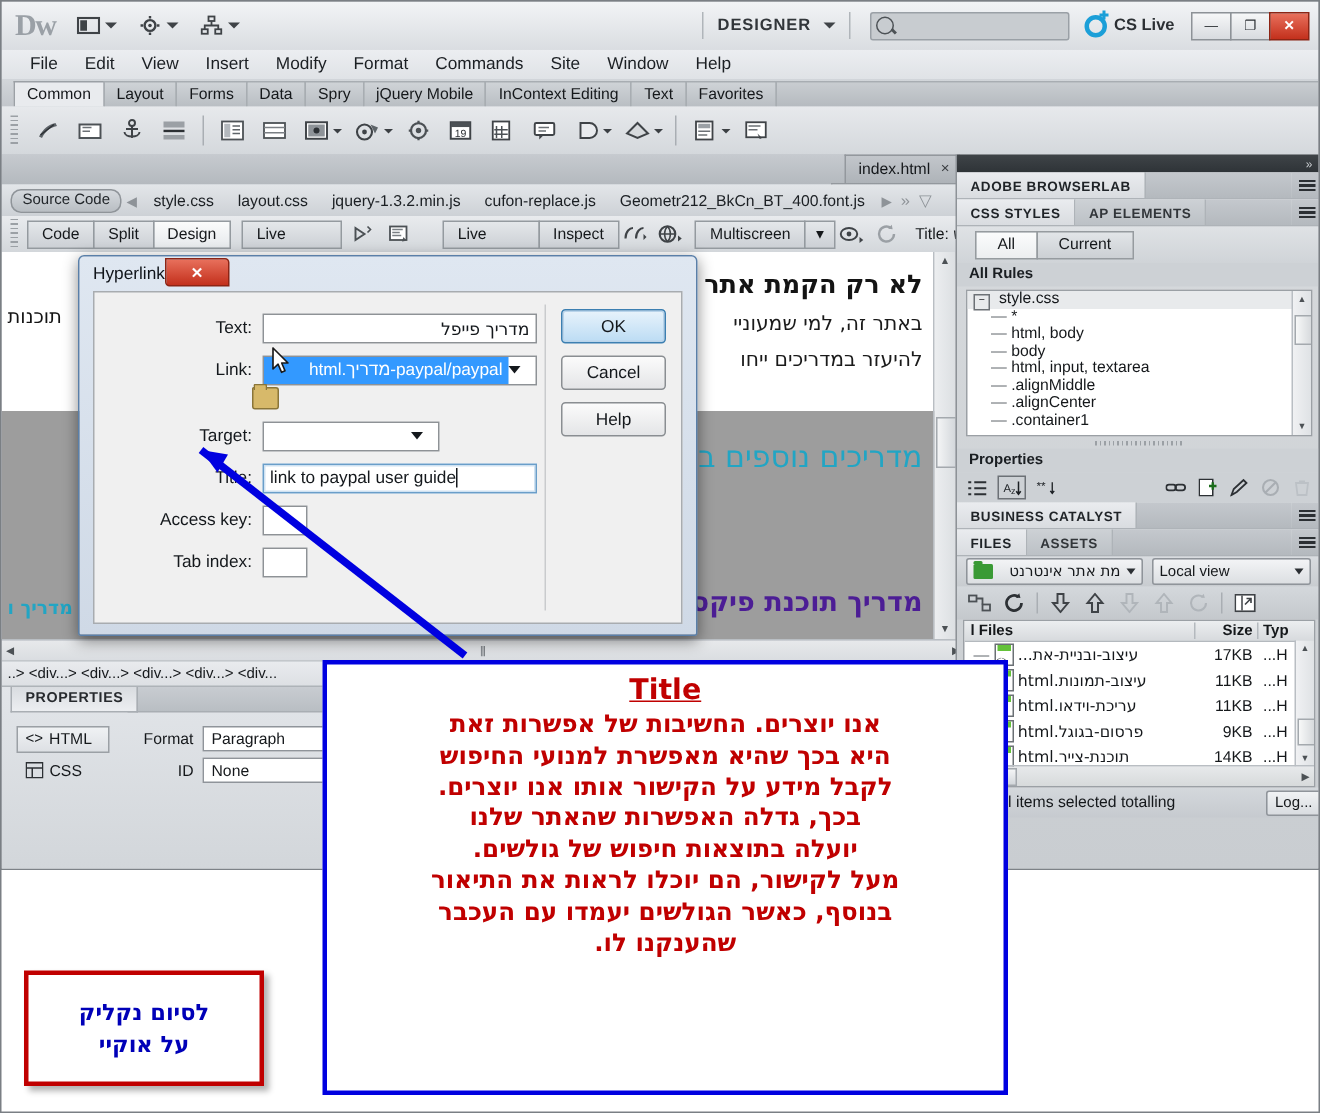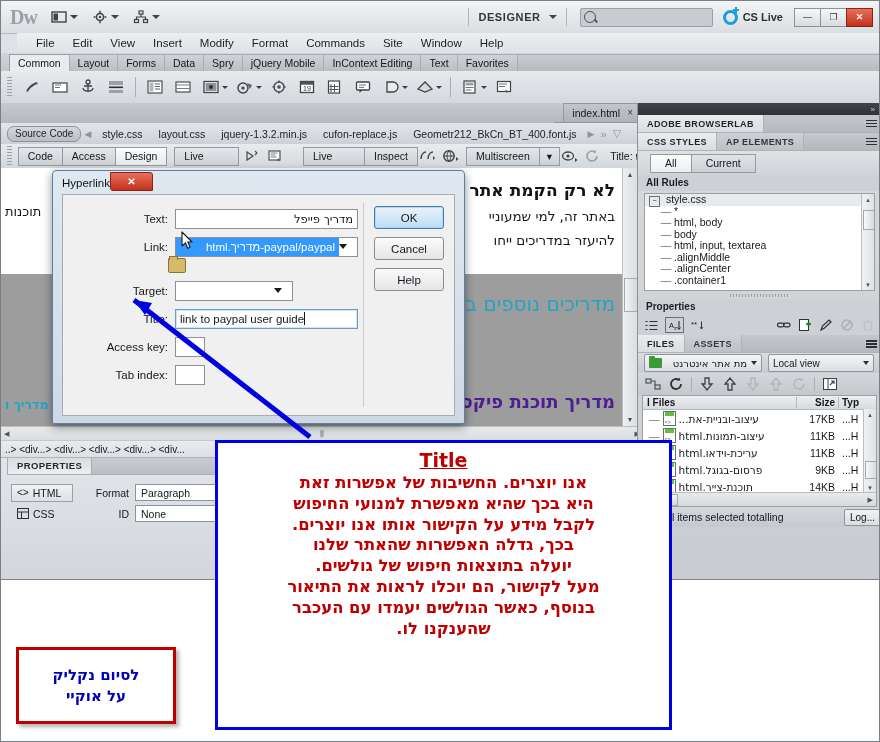--- a/index.html
+++ b/index.html
@@ -48,21 +48,21 @@
   .cso:before{content:"";position:absolute;width:2px;height:6px;background:#1b9fd8;top:-6px;right:-2px;}
   .winbtns{display:flex;margin-left:12px;}
   .wbtn{width:25px;height:17px;border:1px solid #8d9297;background:linear-gradient(#f6f7f8,#d8dbdf);
         display:flex;align-items:center;justify-content:center;font-size:9px;color:#2a2e32;margin-left:-1px;}
   .wbtn.close{background:linear-gradient(#e8705c,#c3301c);color:#fff;font-weight:bold;border-color:#8c2414;}
   
   .menubar{
     position:absolute;left:0;top:32px;right:0;height:20px;
     background:linear-gradient(#eceef1,#dfe2e6);
     border-bottom:1px solid #c2c6cb;
-    display:flex;align-items:center;padding-left:10px;margin-left:16px;
+    display:flex;align-items:center;padding-left:10px;
   }
   .menubar span{padding:0 9px;font-size:11.5px;color:#1b1f23;}
   
   .insertbar{
     position:absolute;left:0;top:52px;right:0;height:18px;
     background:linear-gradient(#d2d6da,#c2c6cb);
     display:flex;align-items:flex-end;padding-left:8px;
   }
   .ibtab{
     height:16px;line-height:16px;padding:0 8px;font-size:10.5px;color:#15181b;
@@ -558,21 +558,21 @@
     <span class="rf">Geometr212_BkCn_BT_400.font.js</span>
     <span class="arrw">▶</span>
     <span class="arrw" style="font-size:11px">»</span>
     <span class="arrw" style="font-size:11px">▽</span>
   </div>
 
   <div class="viewbar">
     <i class="grip"></i>
     <div class="vgrp">
       <div class="vbtn">Code</div>
-      <div class="vbtn">Access</div>
+      <div class="vbtn">Split</div>
       <div class="vbtn sel">Design</div>
     </div>
     <div class="vbtn" style="margin-right:3px">Live Code</div>
     <div class="vico">
       <svg width="18" height="14" viewBox="0 0 18 14">
           <path d="M3 3 l6 4 -6 4 z" fill="none" stroke="#4c5155" stroke-width="1.3"></path>
           <path d="M11 2 l2 2 -2 2" stroke="#4c5155" stroke-width="1.1" fill="none"></path>
         </svg>
     </div>
     <div class="vico">
@@ -773,20 +773,27 @@
           </svg>
       </span>
       <span class="ricon">
         <svg width="12" height="12" viewBox="0 0 12 12">
             <path d="M2 3 h8 l-1 8 h-6 z" fill="none" stroke="#bcc1c6" stroke-width="1.2"></path>
             <path d="M4 2 h4" stroke="#bcc1c6" stroke-width="1.2"></path>
           </svg>
       </span>
     </div>
 
+    <div class="pnl-head">
+      <div class="pnl-tab">BUSINESS CATALYST</div>
+      <div class="pnl-fill"></div>
+      <div class="pnl-menu">
+          <i class="hamb"></i>
+        </div>
+    </div>
 
     <div class="pnl-head">
       <div class="pnl-tab">FILES</div>
       <div class="pnl-tab inactive">ASSETS</div>
       <div class="pnl-fill"></div>
       <div class="pnl-menu">
           <i class="hamb"></i>
         </div>
     </div>
 

